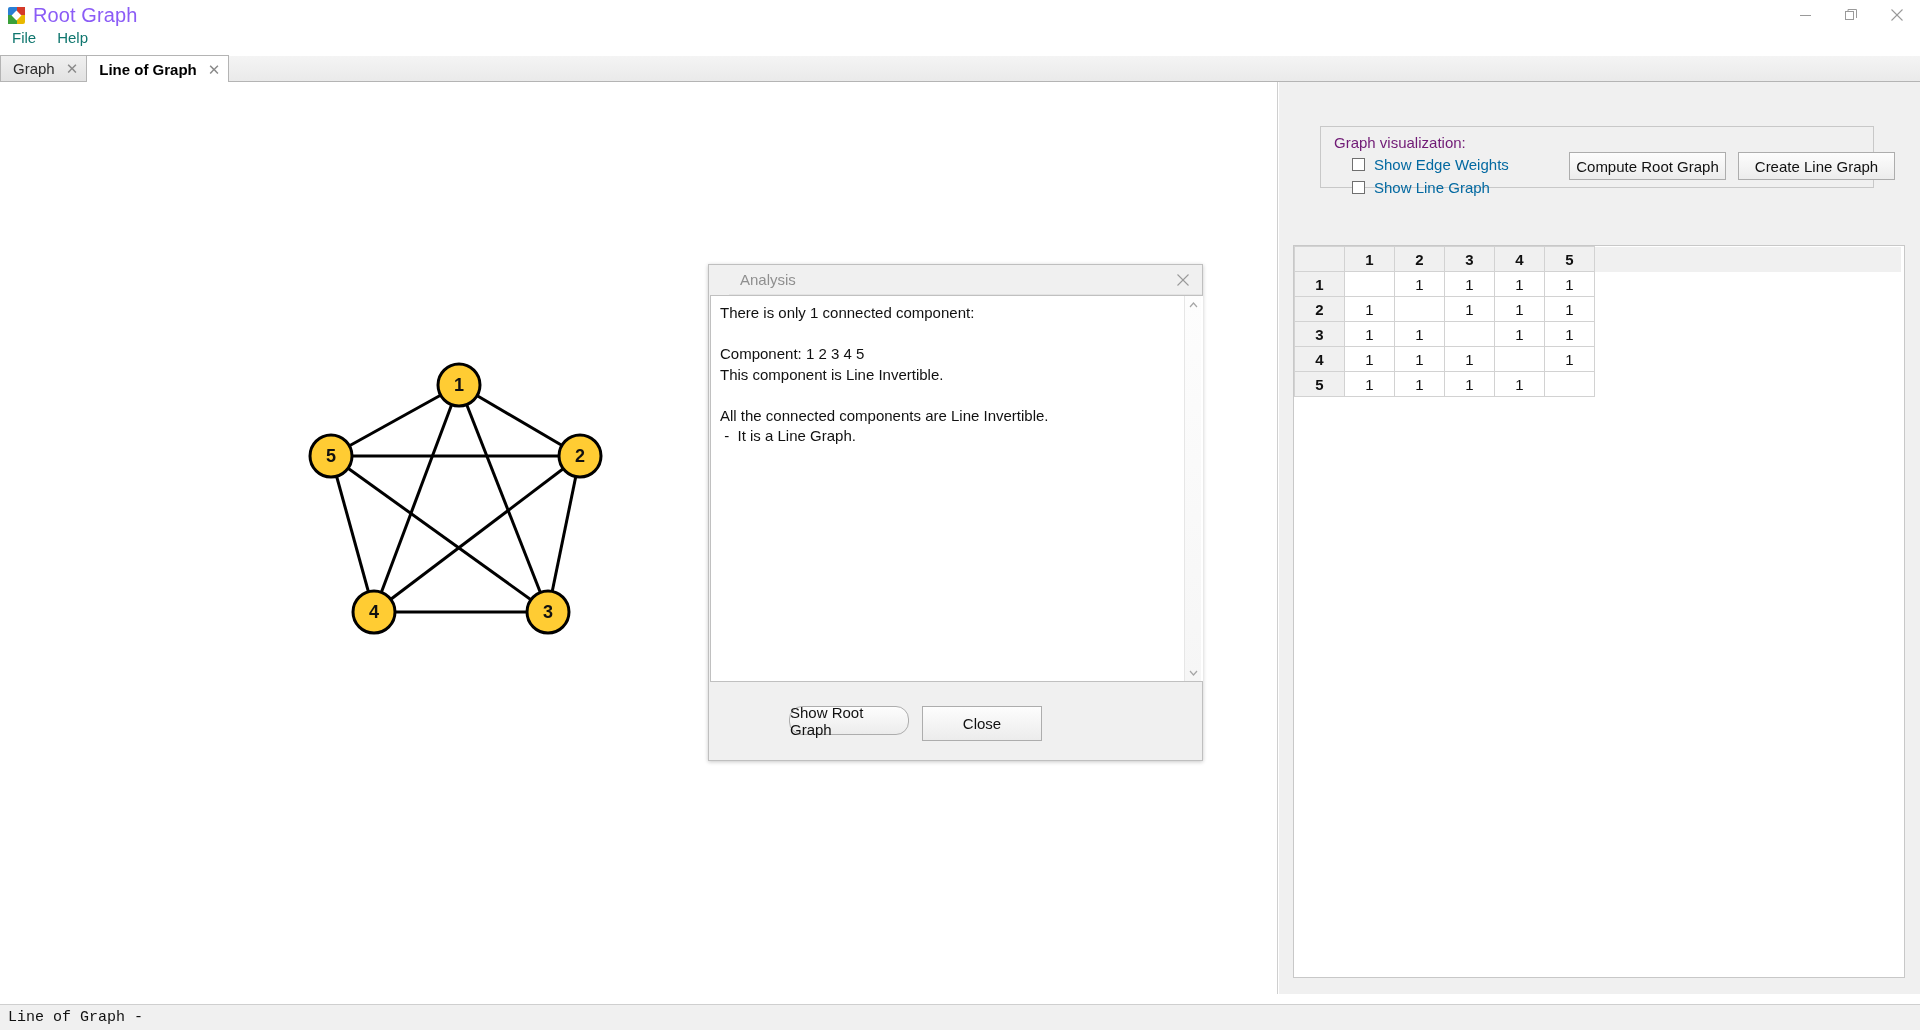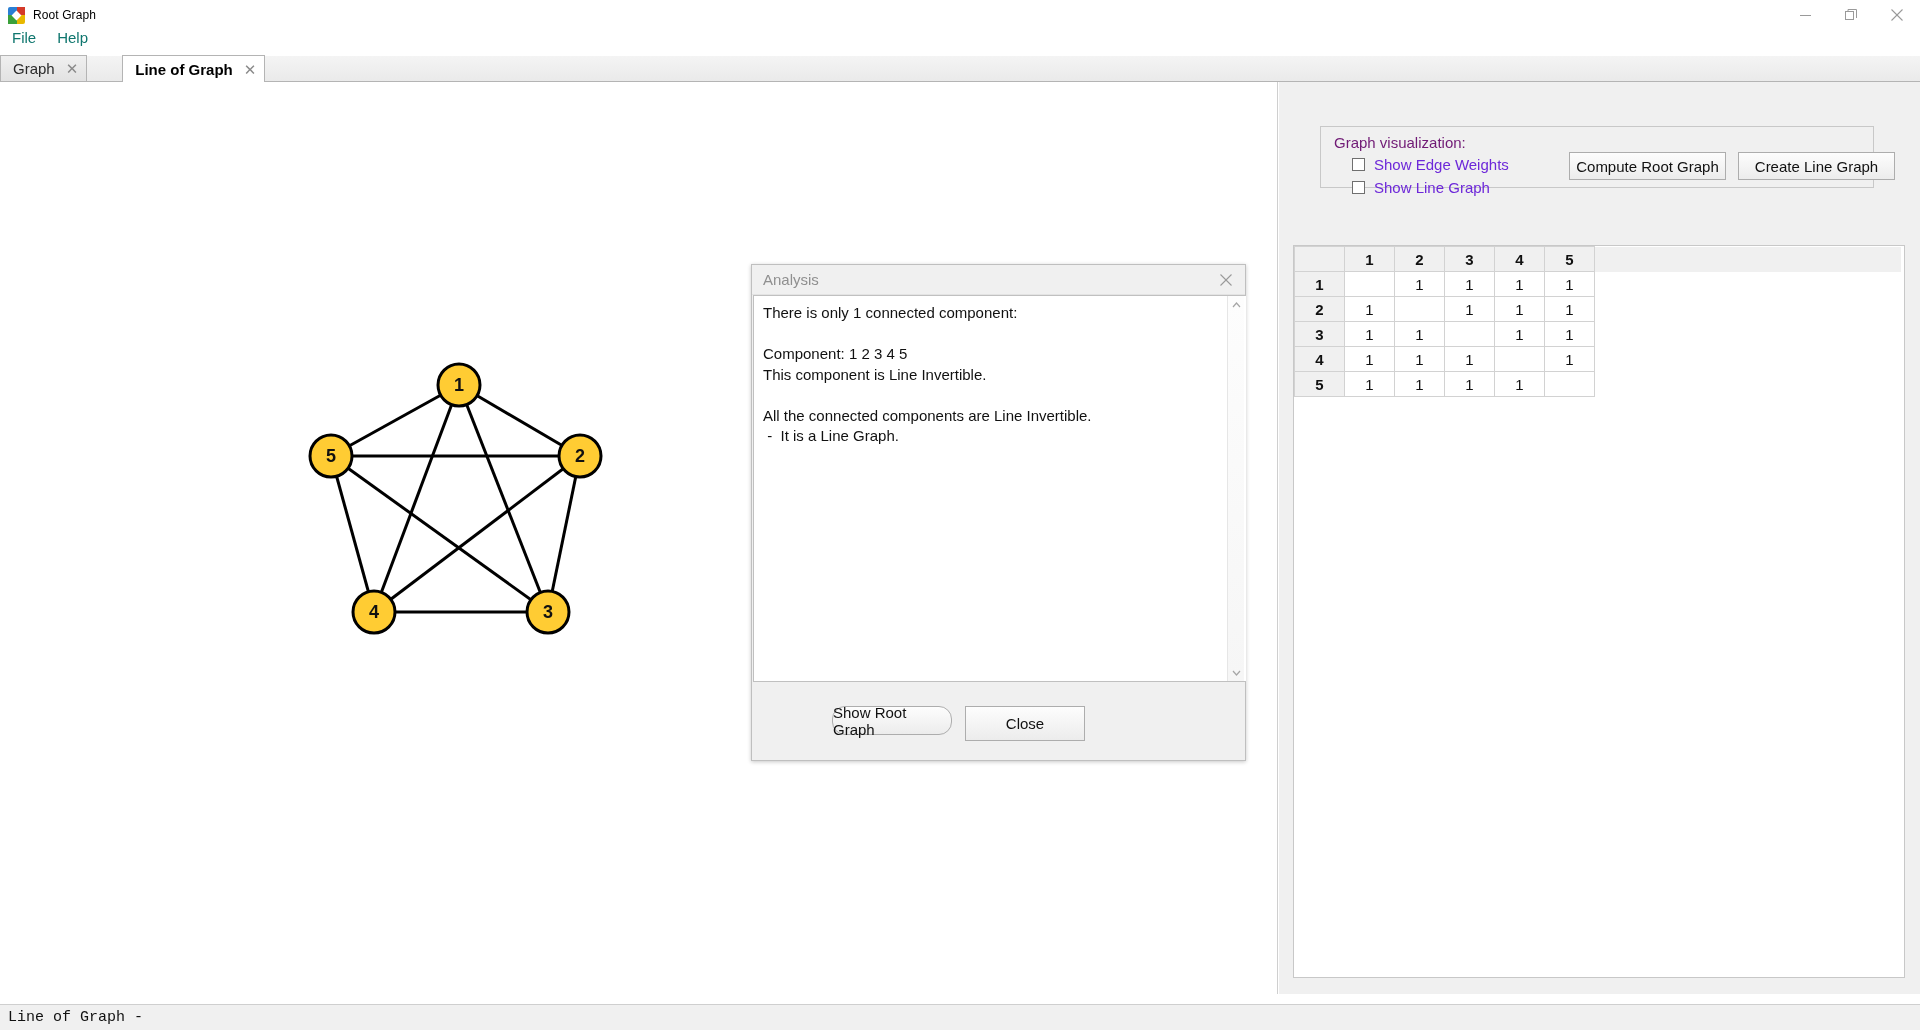--- a/index.html
+++ b/index.html
@@ -26,21 +26,21 @@
   }
   #app-icon .q1, #app-icon .q2 { position:absolute; width:50%; height:50%; }
   #app-icon .q1 { right:0; top:0; background:#d43a2a; }
   #app-icon .q2 { left:0; bottom:0; background:#3aa03a; }
   #app-icon .dot {
     position:absolute; left:50%; top:50%; width:7px; height:7px;
     margin:-3.5px 0 0 -3.5px; background:#fff;
     transform: rotate(45deg);
   }
   #app-title {
-    font-size: 12px; color: #000000; letter-spacing: .1px;
+    font-size: 20px; color: #8b5cf6; letter-spacing: .1px;
   }
   .wbtn {
     width: 46px; height: 30px; display:flex; align-items:center; justify-content:center;
     color:#9a9a9a;
   }
   #winctl { position:absolute; right:0; top:0; height:30px; display:flex; }
 
   
   #menubar {
     position: absolute; left: 0; top: 26px; width: 1920px; height: 22px;
@@ -67,21 +67,20 @@
     margin-right: -1px;
     position: relative;
   }
   .tab.active {
     background: #ffffff;
     font-weight: bold;
     color:#000;
     z-index: 3;
     height: 27px;
     margin-bottom: -1px;
-    margin-left: 36px;
   }
   .tab .tabx {
     margin-left: 11px; font-size: 15px; color:#8a8a8a; font-weight: normal;
     line-height: 1;
   }
 
   
   #canvasarea {
     position:absolute; left:0; top:82px; width:1278px; height:912px;
     background:#ffffff; border-right:1px solid #cfcfcf;
@@ -99,21 +98,21 @@
   }
   #vizlabel {
     position:absolute; left:13px; top:7px;
     font-size: 15px; color:#701a75;
   }
   .chkrow { position:absolute; display:flex; align-items:center; }
   .chkbox {
     width:13px; height:13px; border:1px solid #6f6f6f; background:#fff;
     display:inline-block; flex:none;
   }
-  .chklabel { font-size:15px; color:#6d28d9; margin-left:9px; }
+  .chklabel { font-size:15px; color:#0369a1; margin-left:9px; }
   #chk-weights { left: 31px; top: 29px; }
   #chk-linegraph { left: 31px; top: 52px; }
 
   .btn {
     border: 1px solid #adadad;
     background: linear-gradient(#fdfdfd,#ececec);
     font-size: 15px; color:#111;
     font-family: "Liberation Sans", sans-serif;
     display:flex; align-items:center; justify-content:center;
     cursor: default;
@@ -146,24 +145,25 @@
   #matrix .hdrfill {
     border: none; background:#f0f0f0;
     width: 306px;
   }
 
   
   #graphsvg { position:absolute; left:0; top:0; }
 
   
   #dialog {
-    position:absolute; left:751px; top:264px; width:495px; height:497px;
+    position:absolute; left:708px; top:264px; width:495px; height:497px;
     background:#f0f0f0;
     border:1px solid #bfbfbf;
     box-shadow: 0 1px 4px rgba(0,0,0,.22);
+    padding-left: 20px;
   }
   #dlg-titlebar {
     height:30px; background:#f0f0f0; position:relative;
     border-bottom:1px solid #e3e3e3;
   }
   #dlg-title {
     position:absolute; left:11px; top:6px;
     font-size:15px; color:#8f8f8f;
   }
   #dlg-close {

